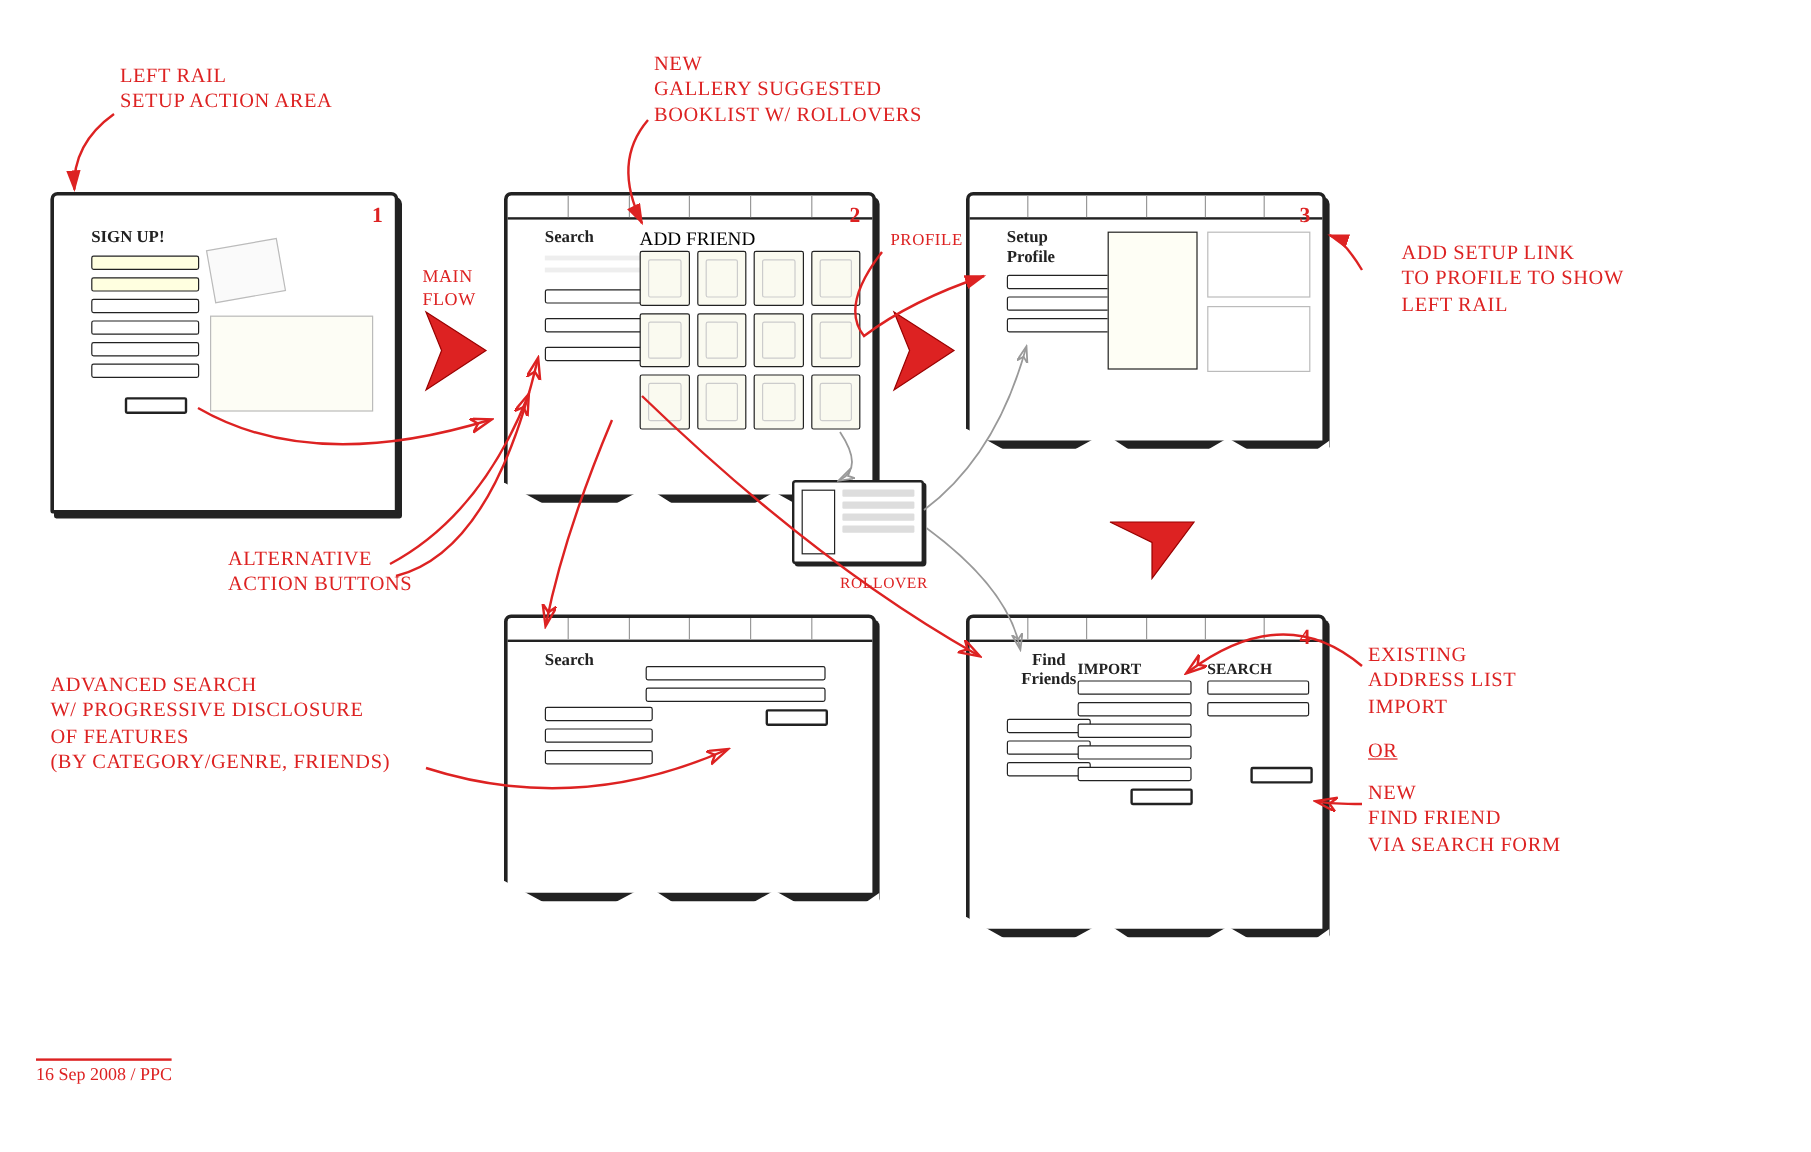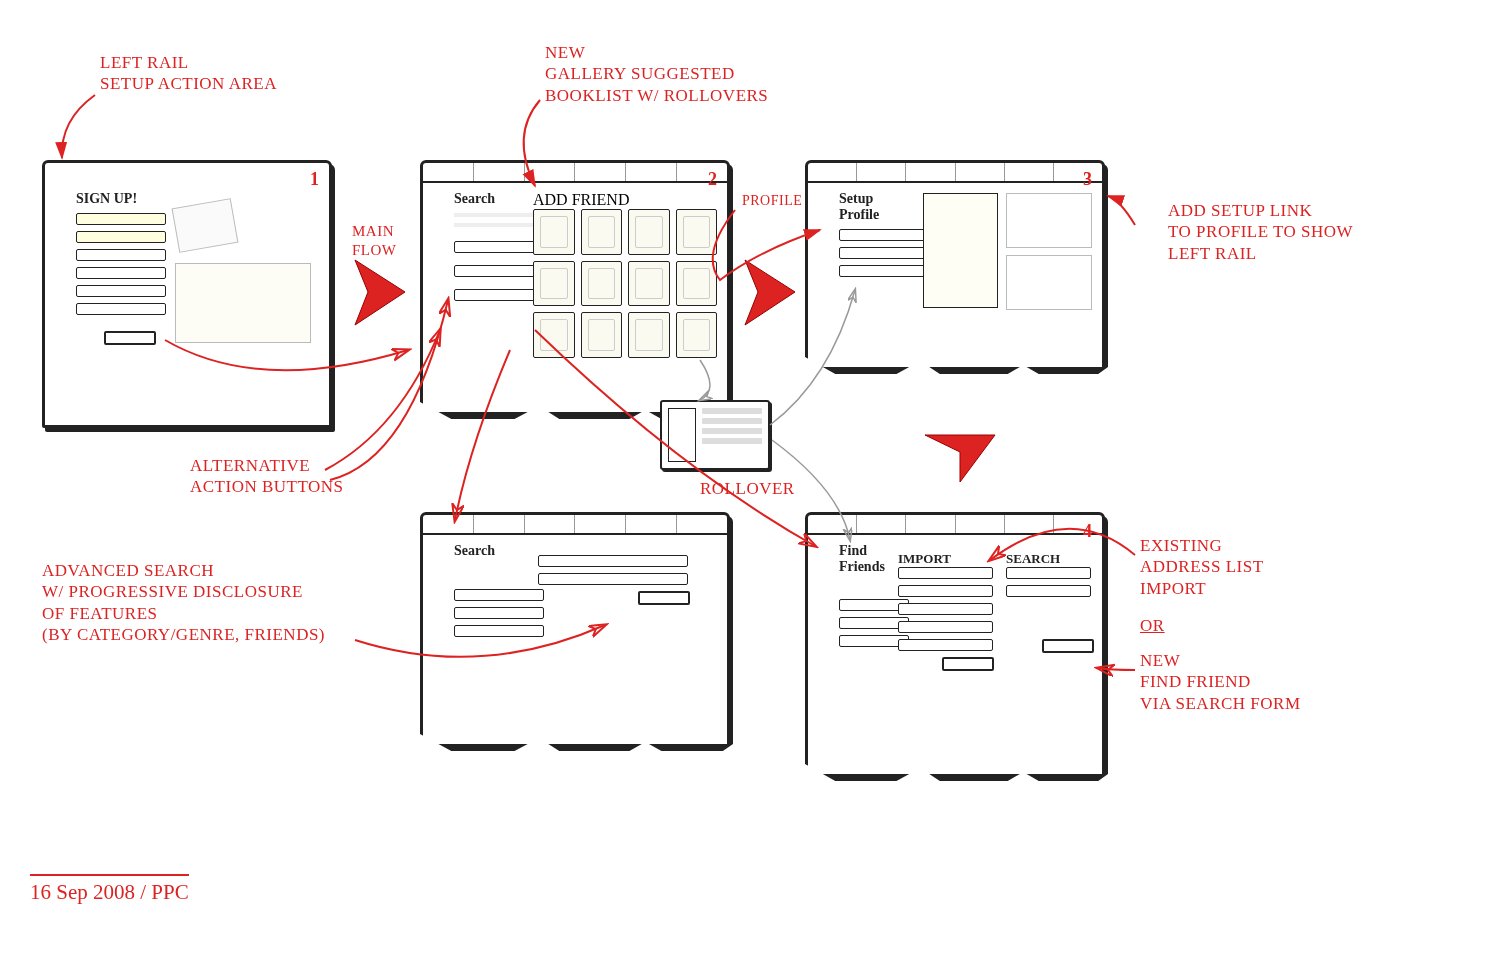--- a/index.html
+++ b/index.html
@@ -2,21 +2,21 @@
 <html><head>
 <meta charset="utf-8">
 <style>
   * { box-sizing: border-box; margin: 0; padding: 0; }
   html, body { width: 1509px; height: 960px; background: #fff; font-family: "Comic Sans MS", "Marker Felt", cursive; }
   .canvas { position: relative; width: 1509px; height: 960px; }
   .annotation { position: absolute; color: #d22; font-size: 17px; line-height: 1.25; text-transform: uppercase; letter-spacing: .5px; z-index: 30; }
   .annotation.small { text-transform: none; }
   .title-block { position: absolute; left: 30px; bottom: 55px; color: #d22; }
   .title { font-size: 22px; text-transform: uppercase; letter-spacing: 1px; }
-  .date { font-size: 21px; margin-top: 6px; border-top: 2px solid #d22; padding-top: 4px; display: inline-block; }
+  .date { font-size: 15px; margin-top: 6px; border-top: 2px solid #d22; padding-top: 4px; display: inline-block; }
   .panel {
     position: absolute;
     border: 3px solid #222;
     border-radius: 6px 6px 2px 2px;
     background: #fff;
     box-shadow: 3px 4px 0 #222;
   }
   .panel.torn::after {
     content: "";
     position: absolute;
@@ -169,21 +169,21 @@
     <div class="tabbar">
       <span></span>
         <span></span>
         <span></span>
         <span></span>
         <span></span>
         <span></span>
     </div>
     <span class="num">4</span>
     <div class="leftrail" style="width:70px;">
-      <span class="hdr" style="white-space:pre-line;">Find
+      <span class="hdr" style="white-space:pre-line;text-align:center;">Find
 Friends</span>
       <div style="height:18px"></div>
       <div class="field"></div>
       <div class="field"></div>
       <div class="field"></div>
     </div>
     <div class="col" style="left:90px; top:34px;">
       <span class="section-hdr">IMPORT</span>
       <div class="field"></div>
       <div class="field"></div>
@@ -218,21 +218,21 @@
   </div>
 
   <div class="annotation" style="left:100px; top:52px; white-space:pre-line;">LEFT RAIL
 SETUP ACTION AREA</div>
   <div class="annotation" style="left:352px; top:222px; white-space:pre-line; font-size:15px;">MAIN
 FLOW</div>
   <div class="annotation" style="left:545px; top:42px; white-space:pre-line;">NEW
 GALLERY SUGGESTED
 BOOKLIST W/ ROLLOVERS</div>
   <div class="annotation" style="left:742px; top:192px; font-size:14px;">PROFILE</div>
-  <div class="annotation small" style="left:700px; top:478px; font-size:17px;">ROLLOVER</div>
+  <div class="annotation small" style="left:700px; top:478px; font-size:13px;">ROLLOVER</div>
   <div class="annotation" style="left:1140px; top:200px; white-space:pre-line;margin-left:28px;">ADD SETUP LINK
 TO PROFILE TO SHOW
 LEFT RAIL</div>
   <div class="annotation" style="left:190px; top:455px; white-space:pre-line;">ALTERNATIVE
 ACTION BUTTONS</div>
   <div class="annotation" style="left:42px; top:560px; white-space:pre-line;">ADVANCED SEARCH
 W/ PROGRESSIVE DISCLOSURE
 OF FEATURES
 (BY CATEGORY/GENRE, FRIENDS)</div>
   <div class="annotation" style="left:1140px; top:535px; white-space:pre-line;">EXISTING

